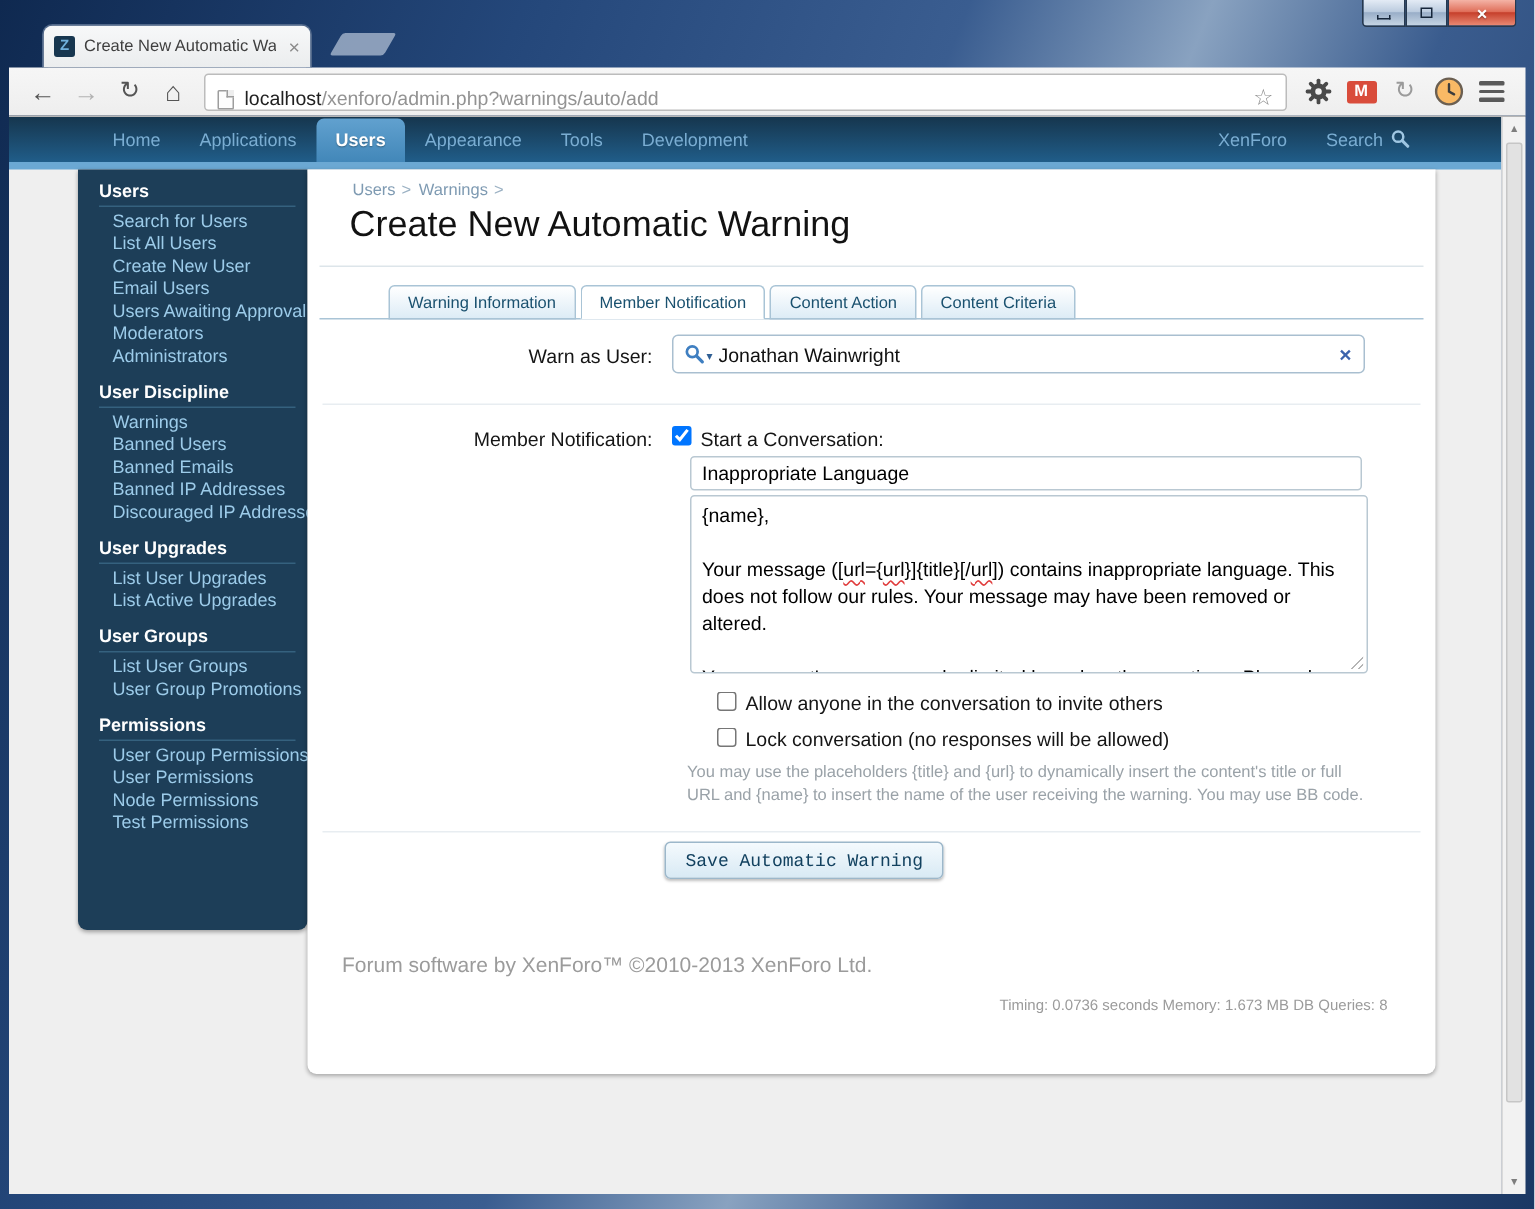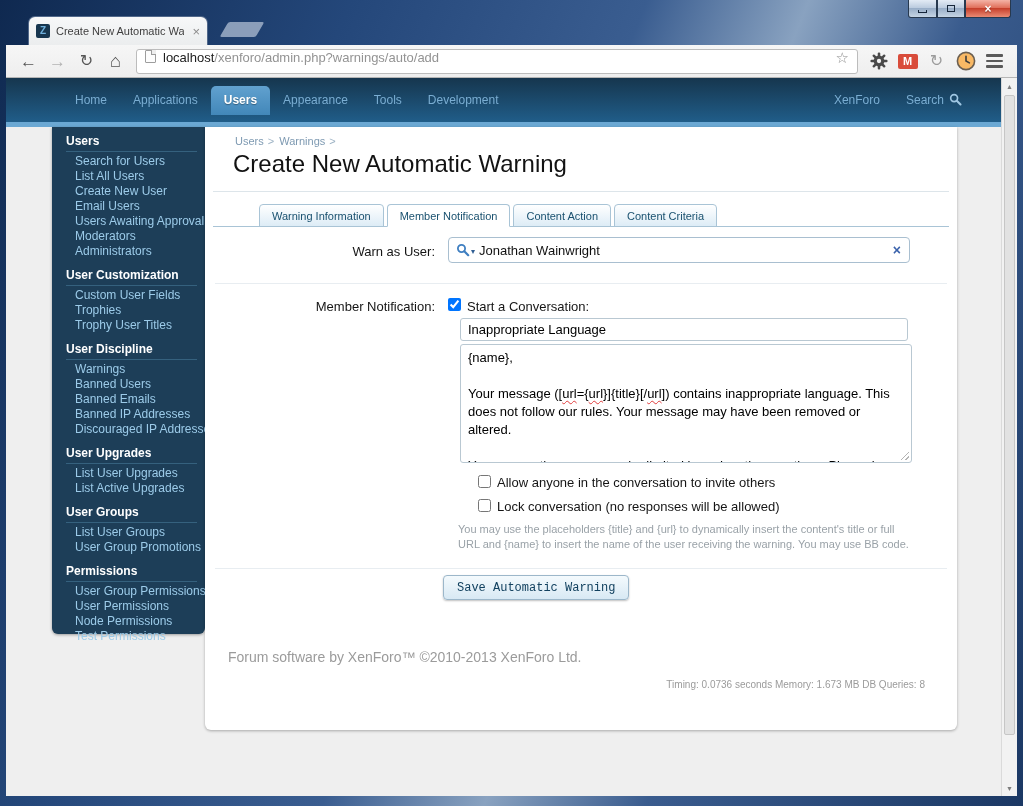--- a/index.html
+++ b/index.html
@@ -31,42 +31,42 @@
   
   .toolbar{position:absolute;left:6px;top:45px;width:1011px;height:33px;z-index:2;
     background:linear-gradient(#f6f6f6,#eeeeee);border-bottom:1px solid #b5b5b5;
     display:flex;align-items:center;padding:0 9px;gap:2px}
   .tbtn{width:27px;height:27px;display:flex;align-items:center;justify-content:center;flex:none}
   .glyph-back{font-size:17px;color:#555;line-height:1}
   .glyph-fwd{font-size:17px;color:#b3b3b3;line-height:1}
   .glyph-reload{font-size:16px;color:#555;line-height:1}
   .glyph-home{font-size:18px;color:#555;line-height:1}
   .urlbar{flex:1;height:25px;background:#fff;border:1px solid #bcbcbc;border-radius:3px;
-    display:flex;align-items:flex-start;padding:0 8px;gap:7px;margin:16px 5px}
+    display:flex;align-items:flex-end;padding:0 8px;gap:7px;margin:16px 5px}
   .docicon{width:11px;height:13px;border:1px solid #9d9d9d;border-radius:1px;background:#fdfdfd;flex:none;position:relative}
   .docicon::after{content:"";position:absolute;right:-1px;top:-1px;width:4px;height:4px;background:#eee;border-left:1px solid #9d9d9d;border-bottom:1px solid #9d9d9d}
   .urltext{font-size:13px;white-space:nowrap;overflow:hidden}
   .urlhost{color:#202020}
   .urlrest{color:#939393}
   .star{margin-left:auto;font-size:15px;color:#8f8f8f;line-height:1}
   .gmail{width:20px;height:15px;border-radius:2px;background:#d94c3b;color:#fff;font-size:11px;font-weight:bold;
     display:flex;align-items:center;justify-content:center;line-height:1}
   .glyph-sync{font-size:16px;color:#9b9b9b;line-height:1}
   .menuicon{display:flex;flex-direction:column;gap:3px}
   .menuicon span{width:17px;height:2.5px;background:#5a5a5a;border-radius:1px}
   
   .viewport{position:absolute;left:6px;top:78px;width:995px;height:718px;background:#efefef;overflow:hidden}
   .adminhead{height:40px;background:linear-gradient(#2b6f9f,#1e5b89);position:relative}
   .ver{position:absolute;left:60px;top:14px;font-size:11px;color:#cfe2f0}
   .logo{position:absolute;left:0;right:0;top:7px;text-align:center;color:#fdfeff;font-size:25px;line-height:1}
   .logo .xen{font-weight:400;opacity:.92}
   .logo .foro{font-weight:700}
   .logo sup{font-size:8px;opacity:.7}
   .logout{position:absolute;right:58px;top:14px;font-size:11px;color:#cfe2f0;text-decoration:none}
-  .adminnav{height:44px;background:linear-gradient(#16364e,#205d89);display:flex;align-items:center;padding:0 26px 0 56px}
+  .adminnav{height:30px;background:linear-gradient(#16364e,#205d89);display:flex;align-items:flex-end;padding:0 48px 0 56px}
   .navitem{font-size:12px;color:#7aadd2;padding:8px 13px 9px;line-height:12px;text-decoration:none}
   .navitem.active{background:linear-gradient(#61a1cf,#4287b9);border-radius:5px 5px 0 0;color:#fff;font-weight:bold;
     text-shadow:0 1px 1px rgba(0,0,0,.35)}
   .navright{margin-left:auto;display:flex;align-items:flex-end}
   .navright .navitem{display:flex;align-items:center;gap:5px}
   .strip{height:5px;background:#6ba8d3}
   .main{position:relative;height:643px}
   
   .sidebar{position:absolute;left:46px;top:0;width:153px;height:507px;background:#1d3e58;
     border-radius:0 0 6px 6px;box-shadow:0 1px 3px rgba(0,0,0,.35);padding:8px 8px 0 14px}
@@ -222,26 +222,20 @@
           <div class="side-head">Users</div>
           <a class="side-link">Search for Users</a>
           <a class="side-link">List All Users</a>
           <a class="side-link">Create New User</a>
           <a class="side-link">Email Users</a>
           <a class="side-link">Users Awaiting Approval</a>
           <a class="side-link">Moderators</a>
           <a class="side-link">Administrators</a>
         </div>
         <div class="side-section">
-          <div class="side-head">User Customization</div>
-          <a class="side-link">Custom User Fields</a>
-          <a class="side-link">Trophies</a>
-          <a class="side-link">Trophy User Titles</a>
-        </div>
-        <div class="side-section">
           <div class="side-head">User Discipline</div>
           <a class="side-link">Warnings</a>
           <a class="side-link">Banned Users</a>
           <a class="side-link">Banned Emails</a>
           <a class="side-link">Banned IP Addresses</a>
           <a class="side-link">Discouraged IP Addresses</a>
         </div>
         <div class="side-section">
           <div class="side-head">User Upgrades</div>
           <a class="side-link">List User Upgrades</a>

